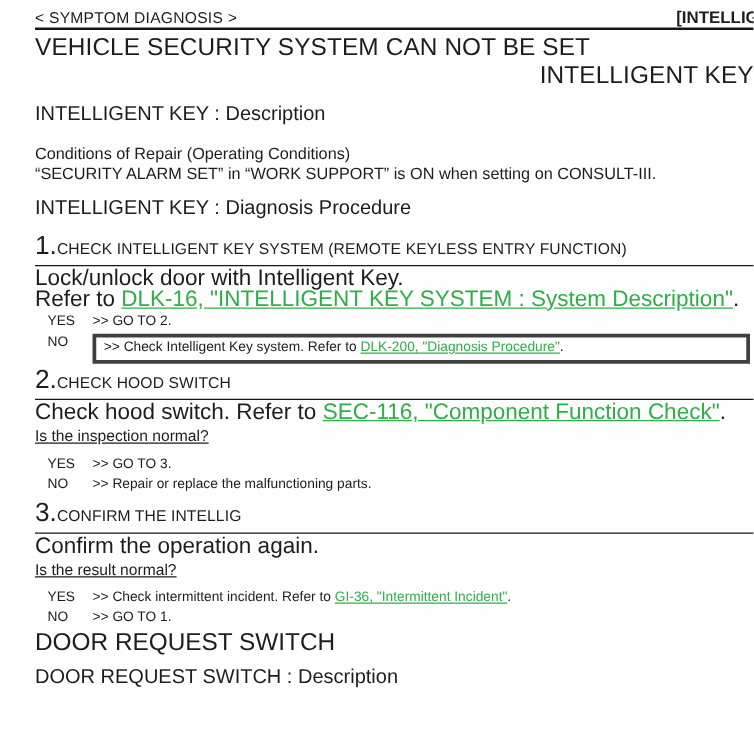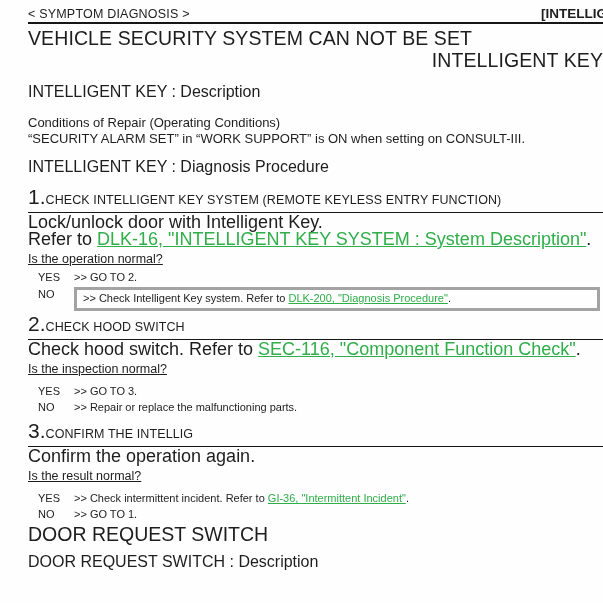--- a/index.html
+++ b/index.html
@@ -44,21 +44,21 @@
   .yn-row.m3 { margin-top:3px; }
   .yn-row.m7 { margin-top:7px; }
   .yn-row.m1 { margin-top:1px; }
   .yn-row.m2 { margin-top:2px; }
   .yn-label { flex:0 0 36px; }
 
   .link { color:#2fae49; text-decoration:underline; cursor:pointer; }
 
   .no-box {
     flex:1;
-    border:3px solid #a3a3a3;
+    border:3px solid #404040;
     padding:1px 2px 2px 6px;
     margin-right:3px;
     white-space:nowrap;
     overflow:hidden;
   }
 
   .big-title { font-size:19.5px; line-height:22px; margin-top:1px; white-space:nowrap; }
   .bottom-heading { margin-top:8px; }
 </style>
 </head>
@@ -86,21 +86,20 @@
 
     <div class="step-title">
       <span class="step-num">1.</span>
         <span class="step-name">CHECK INTELLIGENT KEY SYSTEM (REMOTE KEYLESS ENTRY FUNCTION)</span>
     </div>
     <div class="rule-step"></div>
     <div class="step-body-line">Lock/unlock door with Intelligent Key.</div>
     <div class="step-body-line">
       <span>Refer to </span><a class="link">DLK-16, "INTELLIGENT KEY SYSTEM : System Description"</a><span>.</span>
     </div>
-    <div class="question">Is the operation normal?</div>
     <div class="yn-row m3">
       <span class="yn-label">YES</span>
       <span>&gt;&gt; GO TO 2.</span>
     </div>
     <div class="yn-row m2">
       <span class="yn-label">NO</span>
       <span class="no-box"><span>&gt;&gt; Check Intelligent Key system. Refer to </span><a class="link">DLK-200, "Diagnosis Procedure"</a><span>.</span></span>
     </div>
 
     <div class="step-title" style="margin-top:0;">

